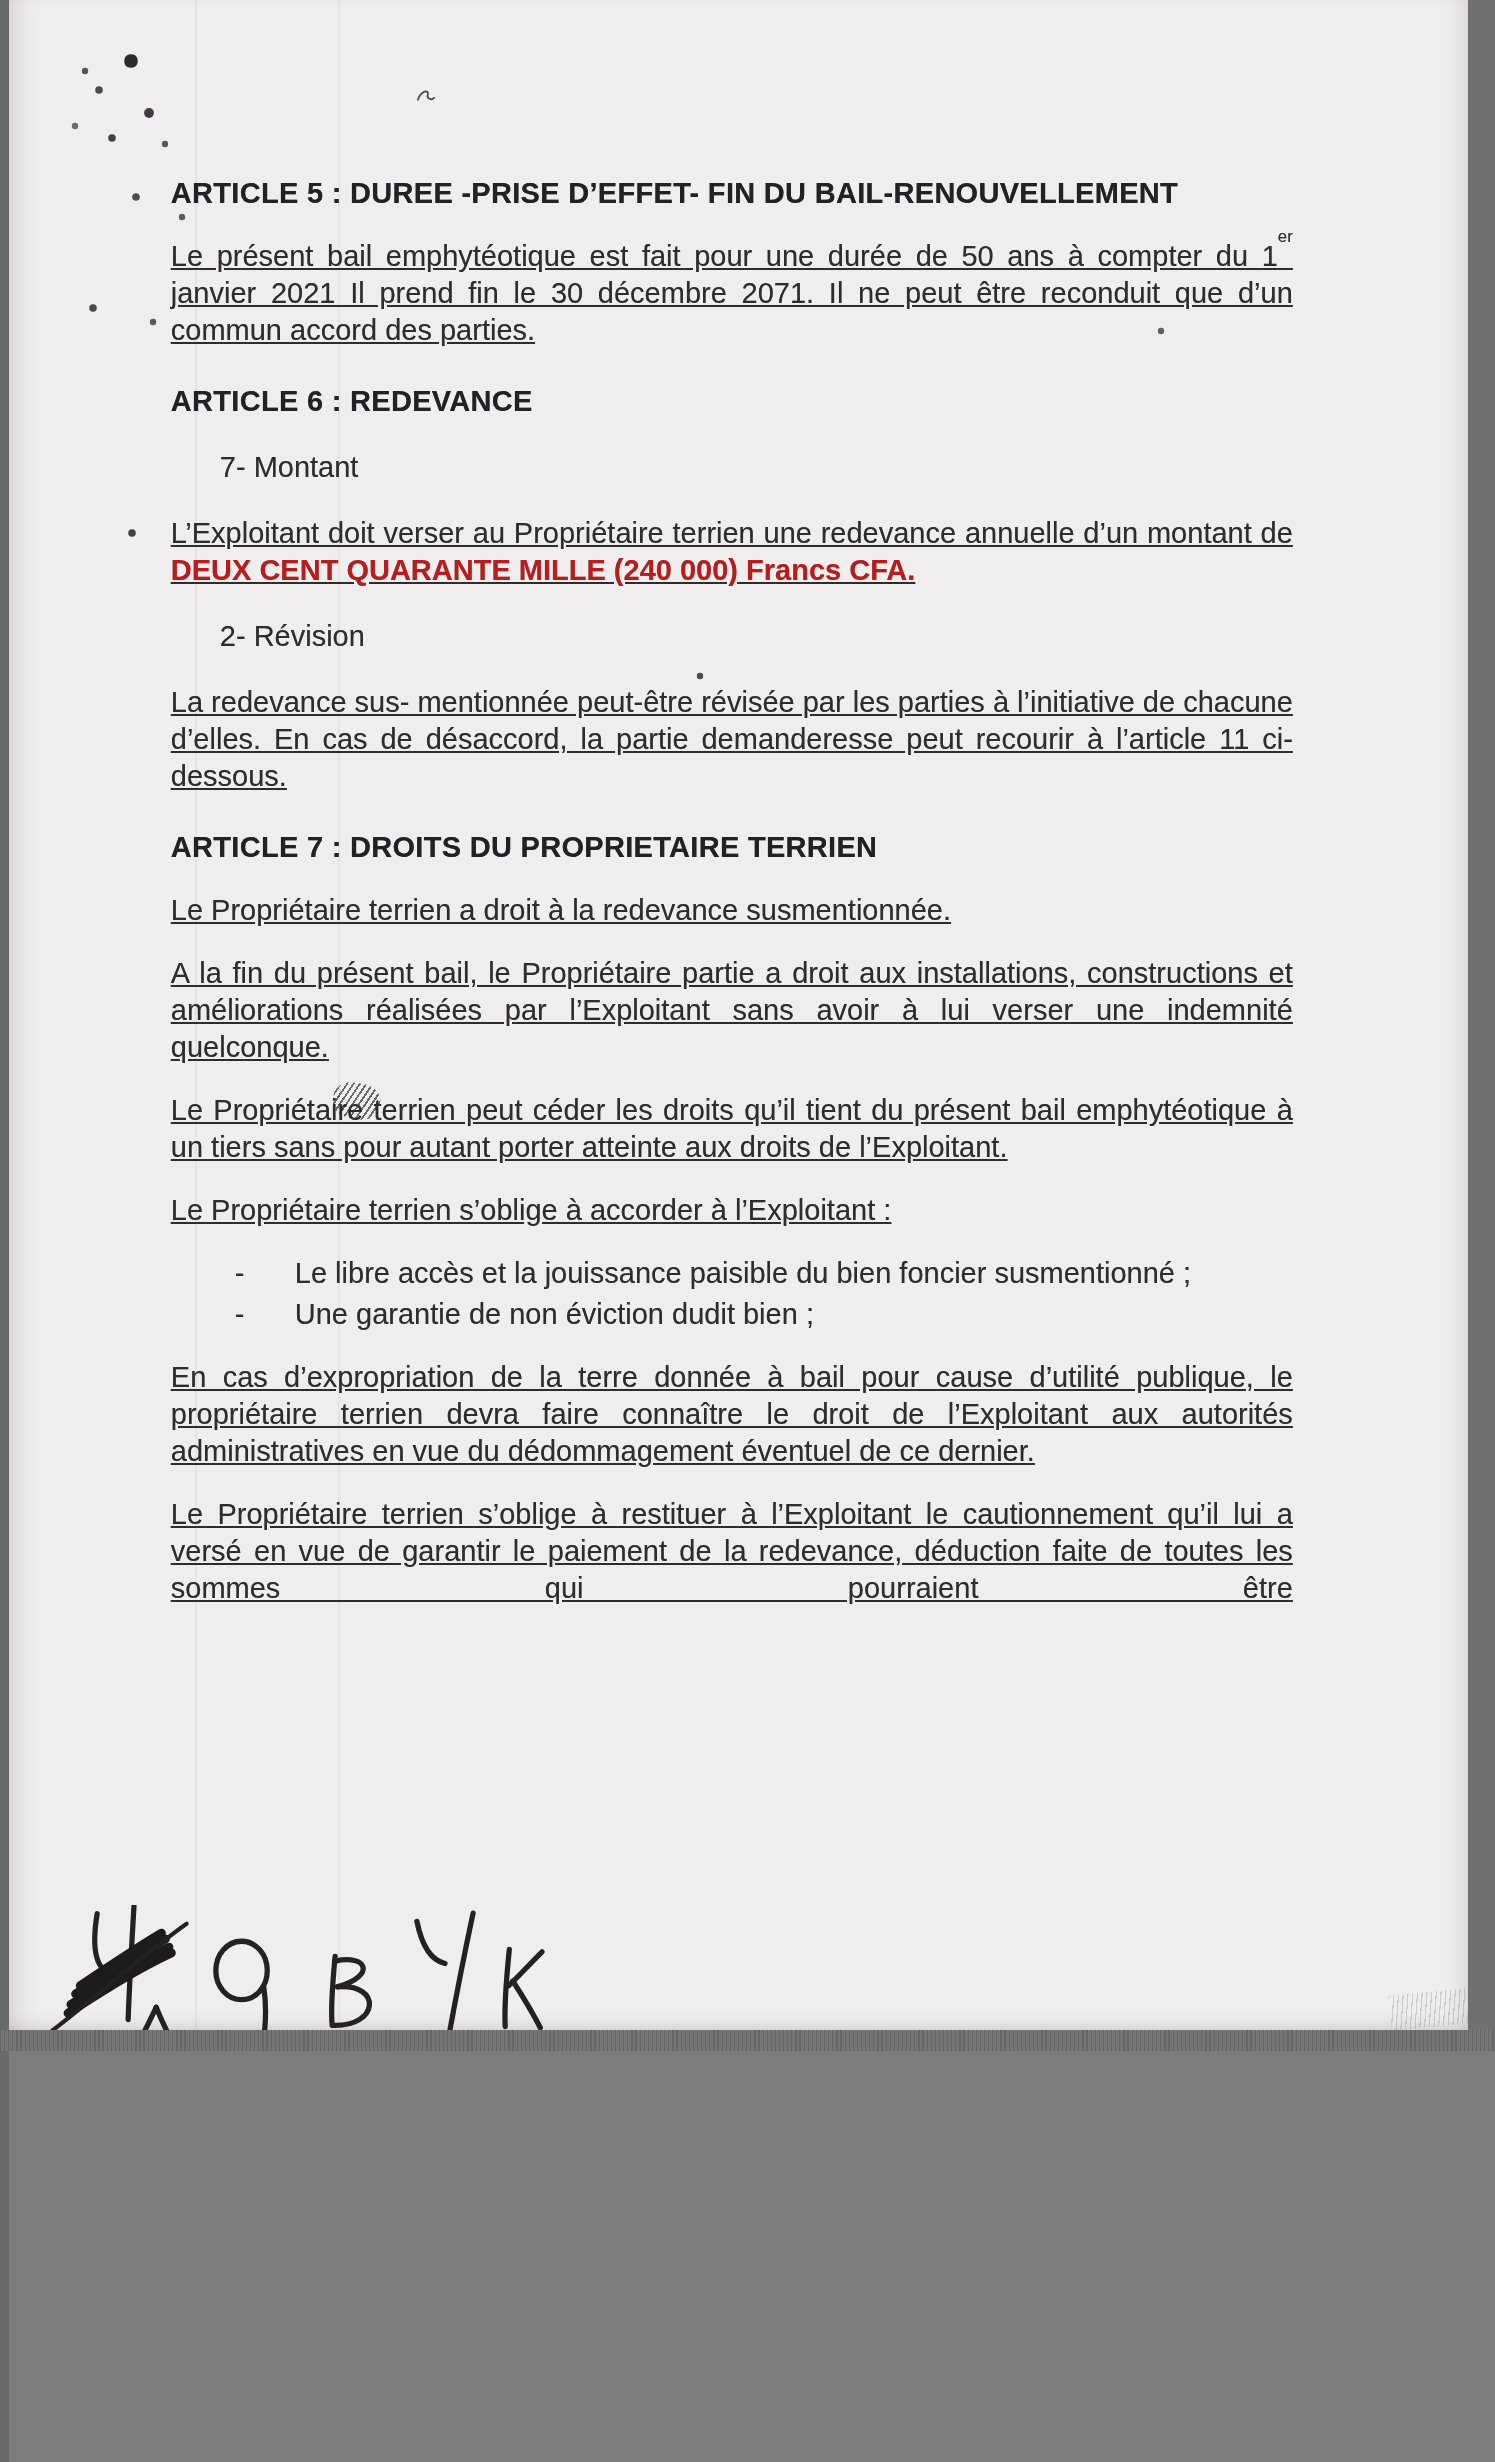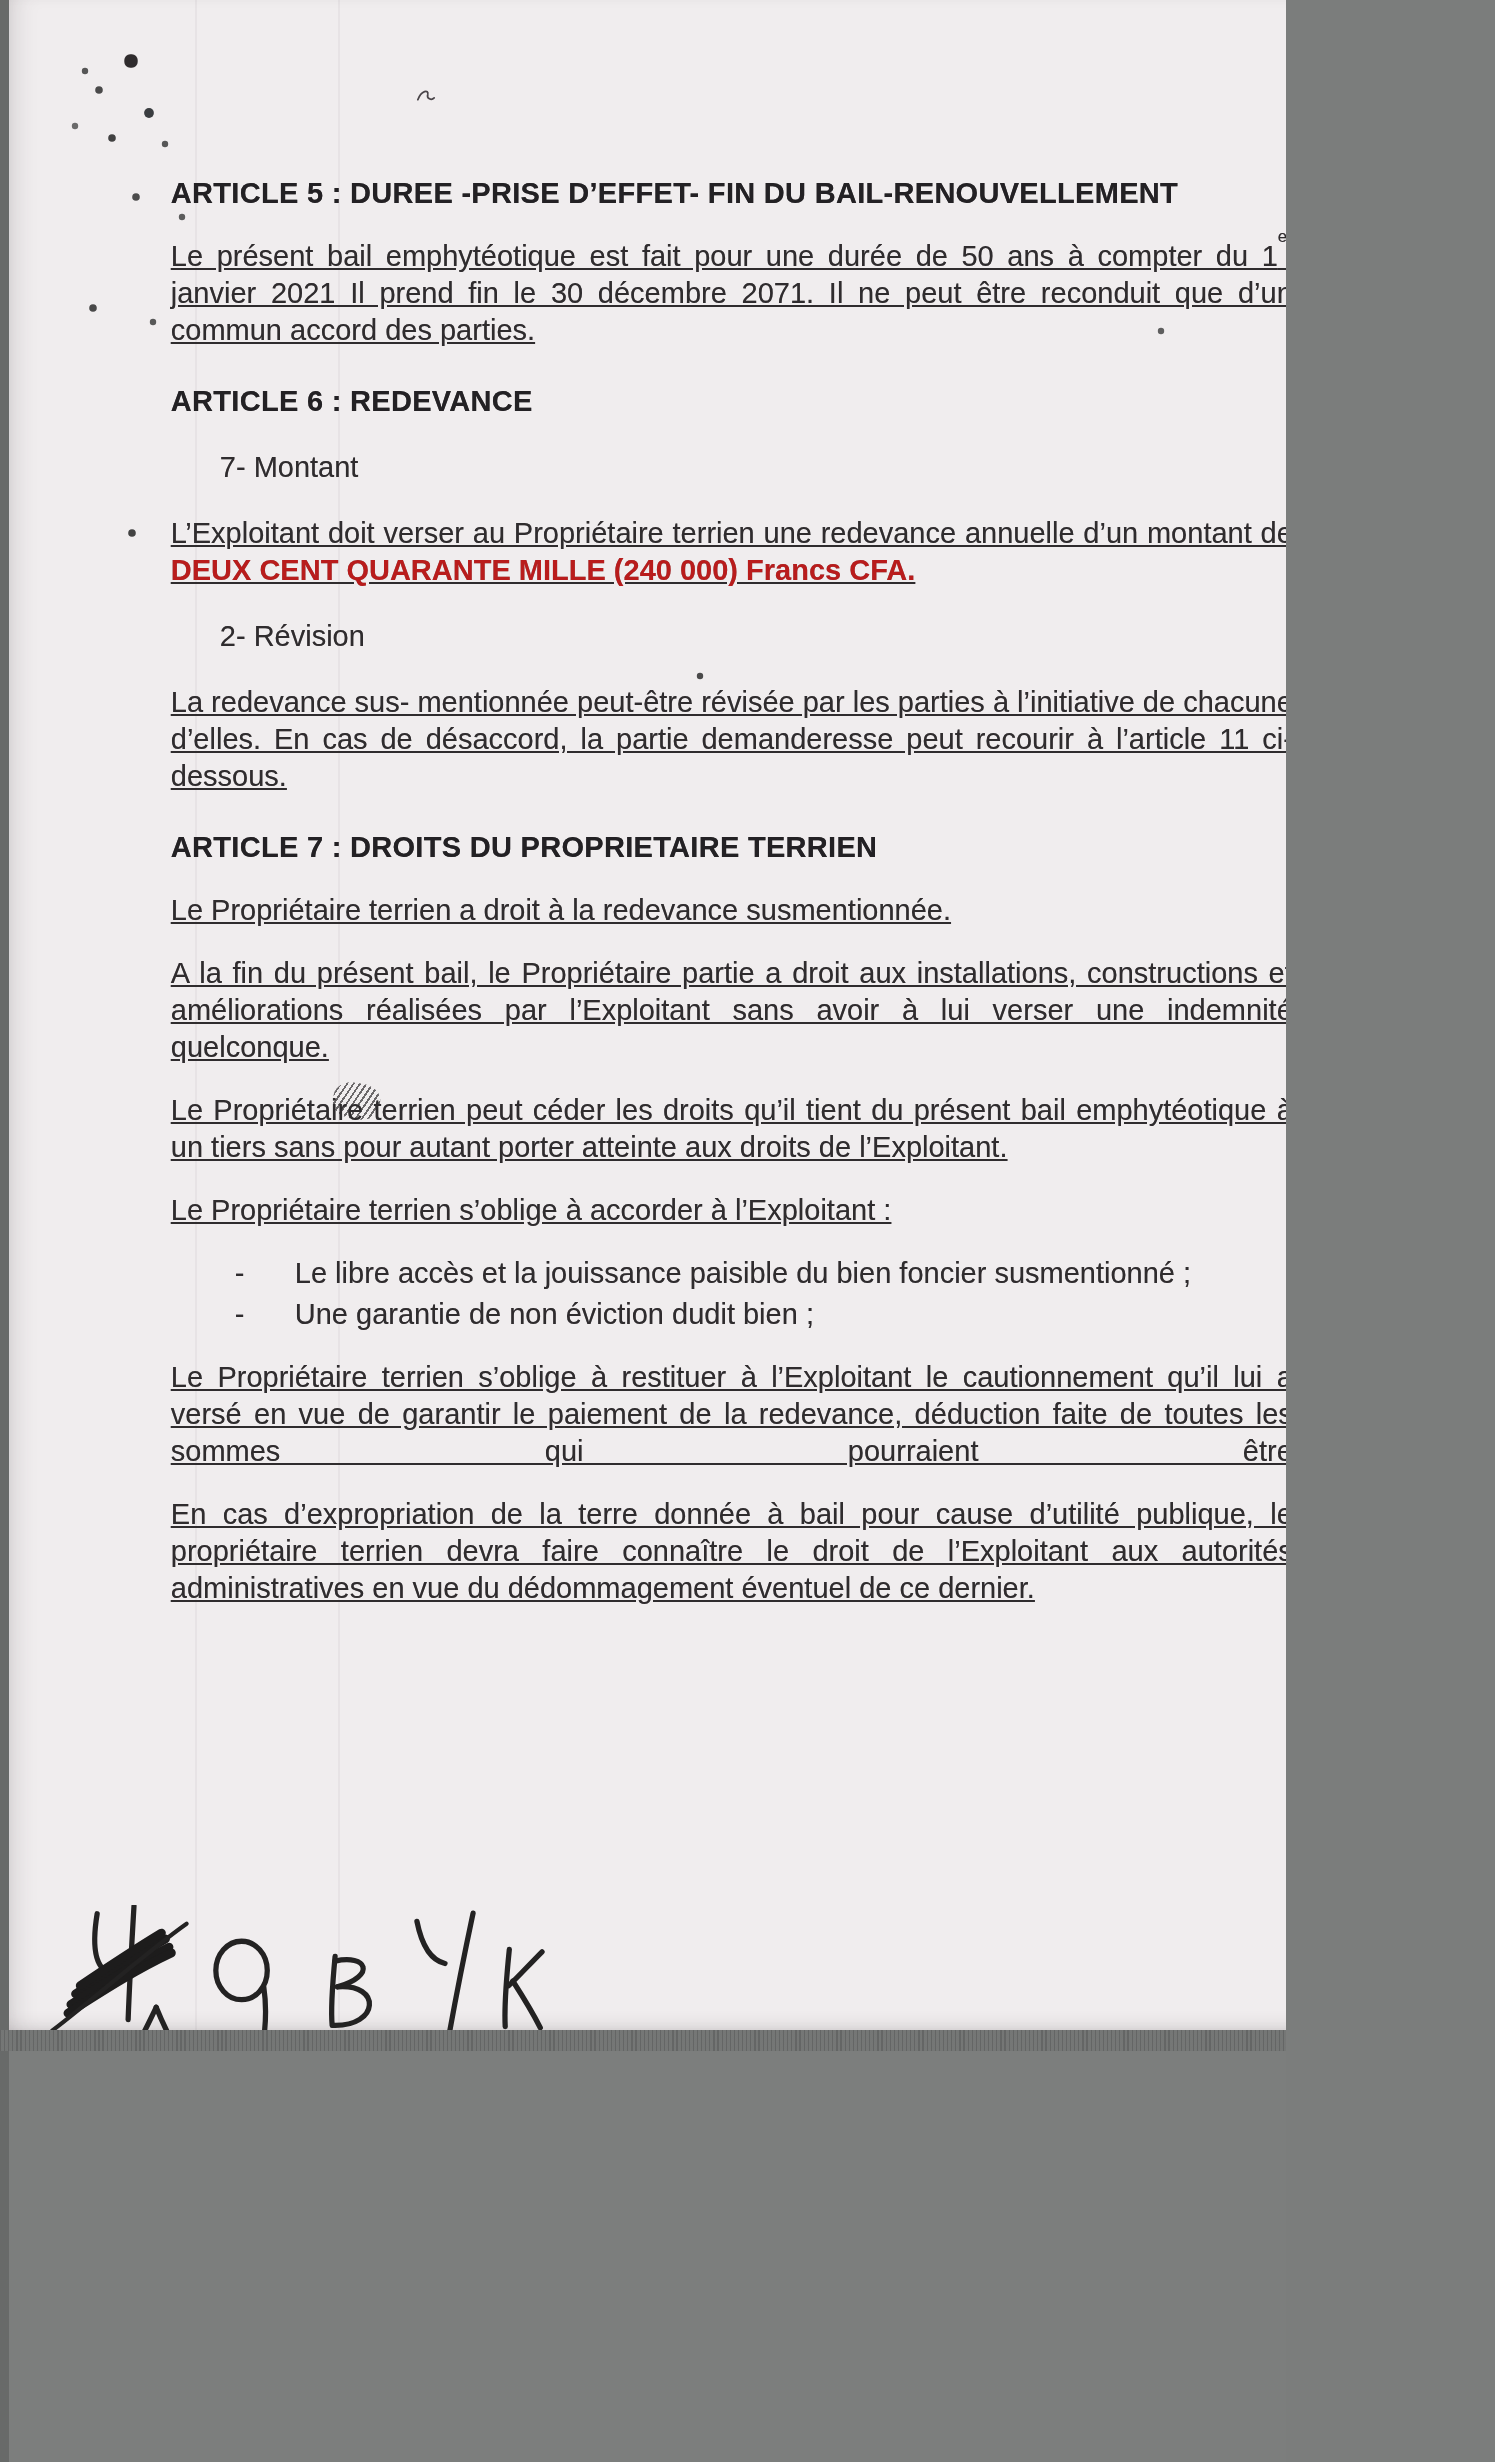--- a/index.html
+++ b/index.html
@@ -1,18 +1,18 @@
 <!DOCTYPE html>
 <html lang="fr" style="font-size:9.4px"><head>
 <meta charset="utf-8">
 <title>Scanned lease document</title>
 <style>
   html,body{margin:0;padding:0;background:#7b7d7c;}
   .stage{
-    position:relative;width:1286px;height:2462px;overflow:hidden;
+    position:relative;width:1495px;height:2462px;overflow:hidden;
     background:#7c7e7d;font-family:"Liberation Sans",sans-serif;
   }
   .edge-left{position:absolute;left:0;top:0;width:8.8px;height:2462px;background:#686a69;}
   .edge-right{position:absolute;left:1468px;top:0;width:27px;height:2030px;background:#6f7170;}
   .edge-band{
     position:absolute;left:0;top:2030px;width:1495px;height:21px;background:#6f7170;
     background-image:repeating-linear-gradient(90deg,rgba(0,0,0,.10) 0 1.2px,rgba(255,255,255,.04) 1.2px 4.1px);
   }
   .paper{
     position:absolute;left:8.8px;top:0;width:1459px;height:2030px;overflow:hidden;
@@ -103,22 +103,22 @@
       <div class="heading">ARTICLE 7 : DROITS DU PROPRIETAIRE TERRIEN</div>
       <p class="para">Le Propriétaire terrien a droit à la redevance susmentionnée.</p>
       <p class="para">A la fin du présent bail, le Propriétaire partie a droit aux installations, constructions et améliorations réalisées par l’Exploitant sans avoir à lui verser une indemnité quelconque.</p>
       <p class="para">Le Propriétaire terrien peut céder les droits qu’il tient du présent bail emphytéotique à un tiers sans pour autant porter atteinte aux droits de l’Exploitant.</p>
 
       <p class="para">Le Propriétaire terrien s’oblige à accorder à l’Exploitant :</p>
       <div class="bullets">
         <div class="bullet-item"><span class="bullet-dash">-</span><span>Le libre accès et la jouissance paisible du bien foncier susmentionné ;</span></div>
         <div class="bullet-item"><span class="bullet-dash">-</span><span>Une garantie de non éviction dudit bien ;</span></div>
       </div>
+      <p class="para">En cas d’expropriation de la terre donnée à bail pour cause d’utilité publique, le propriétaire terrien devra faire connaître le droit de l’Exploitant aux autorités administratives en vue du dédommagement éventuel de ce dernier.</p>
       <p class="para fill-last">Le Propriétaire terrien s’oblige à restituer à l’Exploitant le cautionnement qu’il lui a versé en vue de garantir le paiement de la redevance, déduction faite de toutes les sommes qui pourraient être</p>
-      <p class="para">En cas d’expropriation de la terre donnée à bail pour cause d’utilité publique, le propriétaire terrien devra faire connaître le droit de l’Exploitant aux autorités administratives en vue du dédommagement éventuel de ce dernier.</p>
     </main>
 
     <svg class="handwriting" width="504" height="152" viewBox="0 0 860 260" role="img" aria-label="4 9 B Y K">
       <path d="M95,15 C86,70 90,112 122,118"></path>
       <path d="M158,2 C154,70 150,140 148,196"></path>
       <path class="scrib" d="M58,152 C110,118 165,85 212,58"></path>
       <path class="scrib" d="M50,170 C105,135 160,100 218,72"></path>
       <path class="scrib" d="M66,138 C115,105 162,74 205,48"></path>
       <path class="scrib" d="M45,185 C100,150 158,112 222,82"></path>
       <path class="thin" d="M18,215 C90,160 180,80 248,32"></path>

